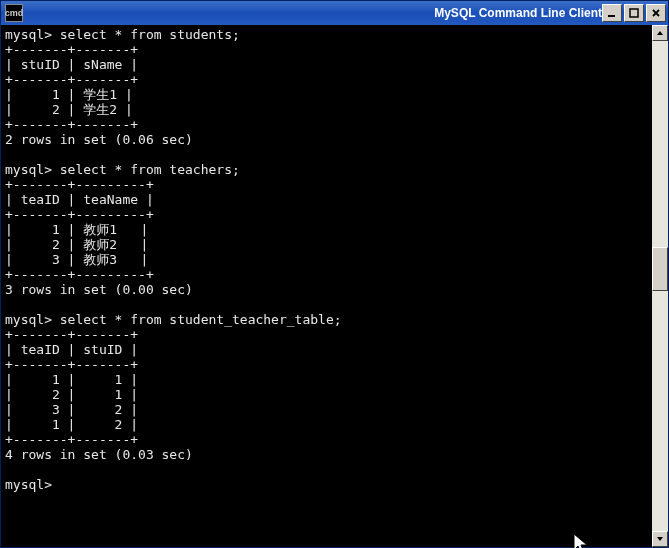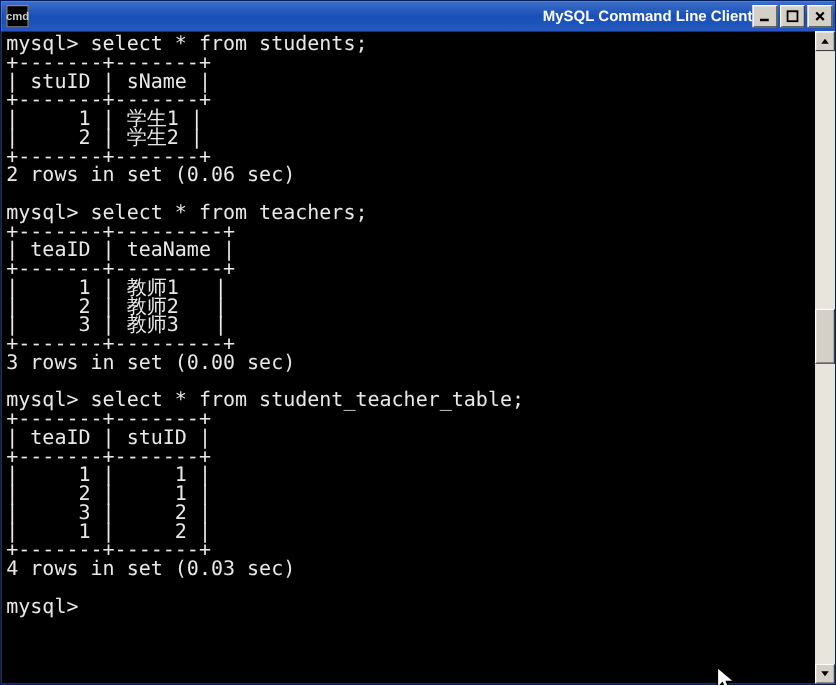--- a/index.html
+++ b/index.html
@@ -74,21 +74,21 @@
   .client {
     flex: 1;
     background: #000;
     position: relative;
     display: flex;
   }
   .console {
     flex: 1;
     padding: 2px 9px 4px 4px;
     font-family: "Lucida Console", "Consolas", monospace;
-    font-size: 16px;
+    font-size: 13px;
     line-height: 15px;
     color: #e8e8e8;
     white-space: pre;
     overflow: hidden;
   }
   .scrollbar {
     width: 16px;
     background: #d4d0c8;
     display: flex;
     flex-direction: column;

